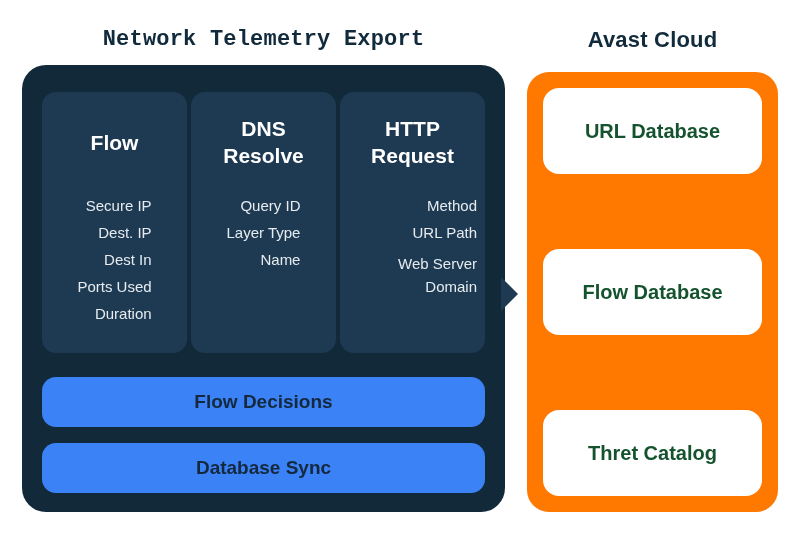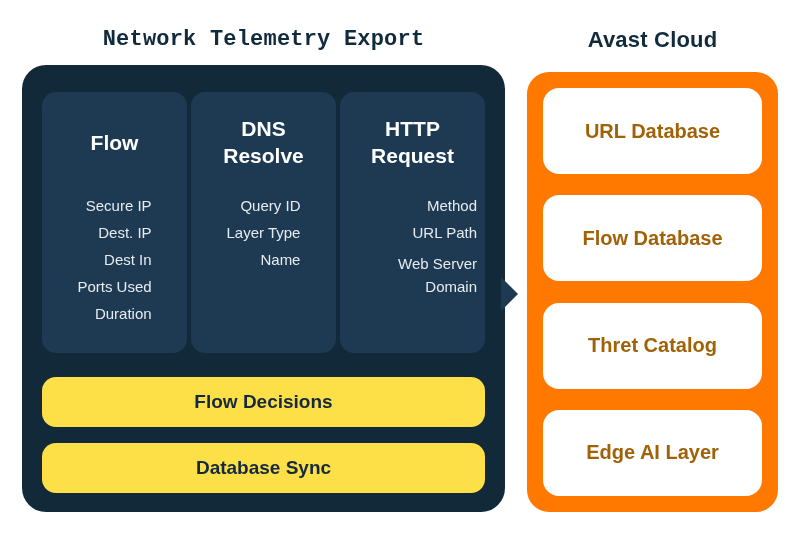--- a/index.html
+++ b/index.html
@@ -68,21 +68,21 @@
     line-height: 27px;
     color: #e6ebef;
     text-align: right;
   }
   .item-stacked {
     line-height: 23px;
     margin-top: 6px;
   }
   .bar {
     height: 50px;
-    background: #fde047;
+    background: #3b82f6;
     border-radius: 14px;
     display: flex;
     align-items: center;
     justify-content: center;
     font-size: 19px;
     font-weight: 700;
     color: #14293e;
   }
   .bar-1 { margin-top: 24px; }
   .bar-2 { margin-top: 16px; }
@@ -109,21 +109,21 @@
   }
   .card {
     height: 86px;
     background: #ffffff;
     border-radius: 16px;
     display: flex;
     align-items: center;
     justify-content: center;
     font-size: 20px;
     font-weight: 700;
-    color: #a16207;
+    color: #14532d;
     text-align: center;
   }
 </style>
 </head>
 <body>
 
 <div class="canvas">
 
   <div class="title title-left">Network Telemetry Export</div>
 
@@ -166,16 +166,15 @@
     <div class="bar bar-1">Flow Decisions</div>
     <div class="bar bar-2">Database Sync</div>
   </div>
 
   <div class="connector-arrow"></div>
 
   <div class="orange-panel">
     <div class="card">URL Database</div>
     <div class="card">Flow Database</div>
     <div class="card">Thret Catalog</div>
-    <div class="card">Edge AI Layer</div>
   </div>
 
 </div>
 
 </body></html>

